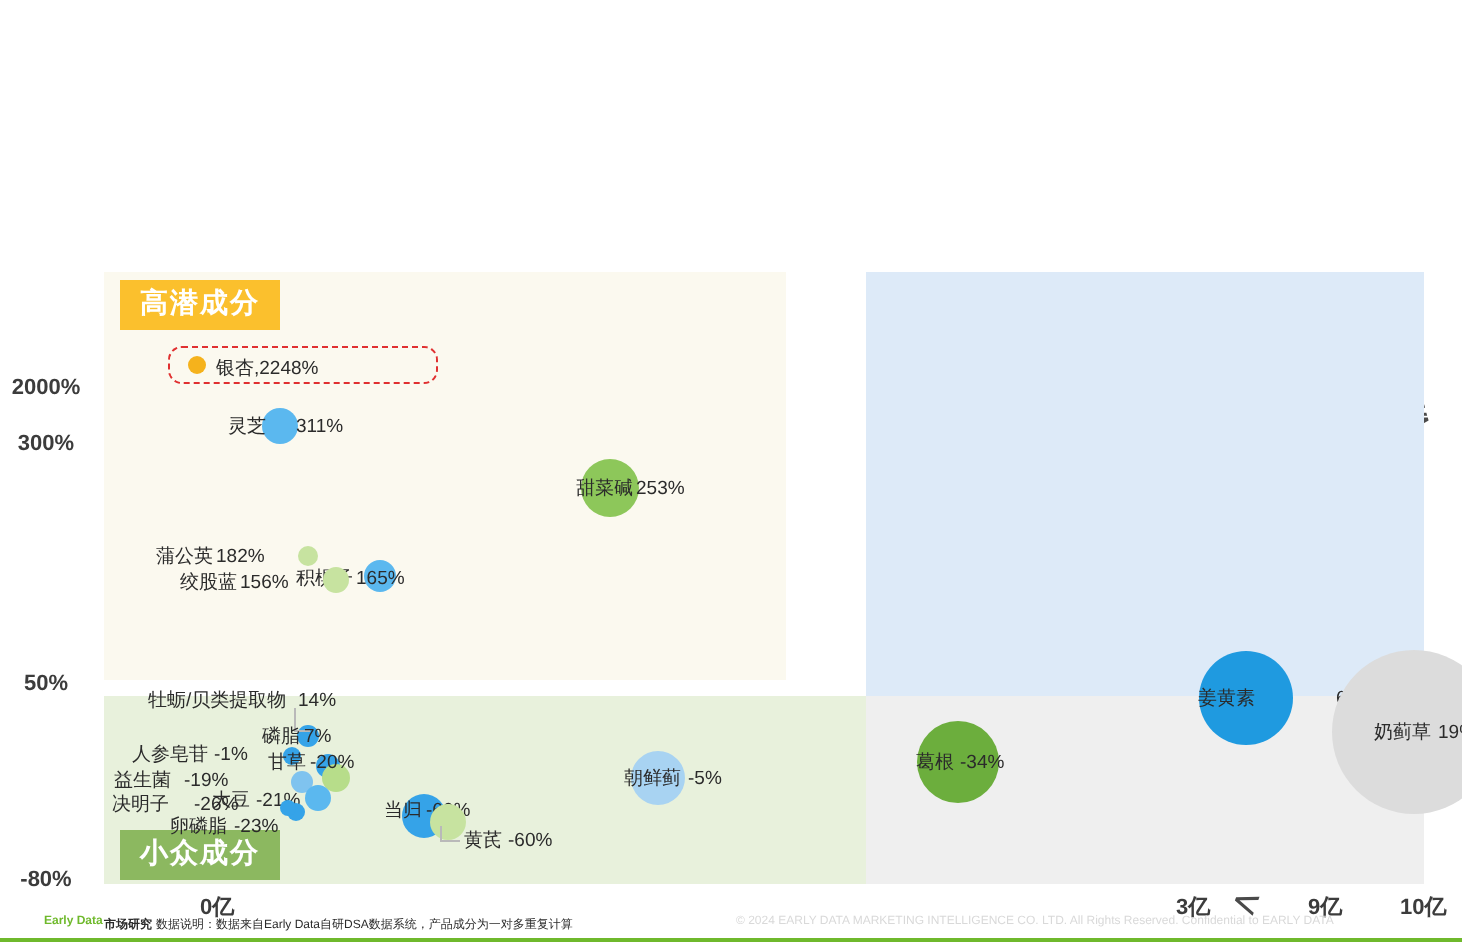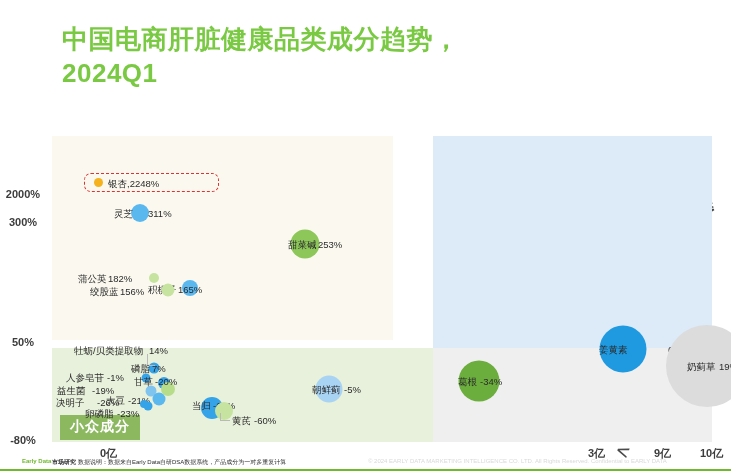--- a/index.html
+++ b/index.html
@@ -146,22 +146,20 @@
   .foot-brand { left:22px; color:#6fb92c; font-weight:bold; }
   .foot-brand2 { left:52px; color:#2b2b2b; font-weight:bold; }
   .foot-note { left:78px; color:#2b2b2b; }
   .foot-copy { left:368px; color:#d9d9d9; }
 </style>
 </head>
 <body>
 
 <div id="root">
 
-  <div class="title">中国电商肝脏健康品类成分趋势，
-2024Q1</div>
 
   <div class="ytick" style="left:0px; top:188px;">2000%</div>
   <div class="ybreak" style="top:200px;">≶</div>
   <div class="ytick" style="left:0px; top:216px;">300%</div>
   <div class="ytick" style="left:0px; top:336px;">50%</div>
   <div class="ytick" style="left:0px; top:434px;">-80%</div>
 
   <div class="xtick" style="left:100px;">0亿</div>
   <div class="xtick" style="left:588px;">3亿</div>
   <div class="xbreak" style="left:617px;">⋀</div>
@@ -170,20 +168,21 @@
 
   <div class="plot">
 
     <div class="quad q-tl"></div>
     <div class="quad q-tr"></div>
     <div class="quad q-tr2"></div>
     <div class="quad q-bl"></div>
     <div class="quad q-br2"></div>
     <div class="quad q-br"></div>
 
+    <div class="badge badge-hp">高潜成分</div>
     <div class="badge badge-xz">小众成分</div>
 
     <div class="bubble" style="left:88px; top:77px; width:18px; height:18px; background:#5bb8ef;"></div>
     <div class="blabel" style="left:62px; top:72px;">灵芝</div>
     <div class="blabel" style="left:96px; top:72px;">311%</div>
 
     <div class="bubble" style="left:253px; top:108px; width:29px; height:29px; background:#8dc75a;"></div>
     <div class="blabel" style="left:236px; top:103px;">甜菜碱</div>
     <div class="blabel" style="left:266px; top:103px;">253%</div>
 

